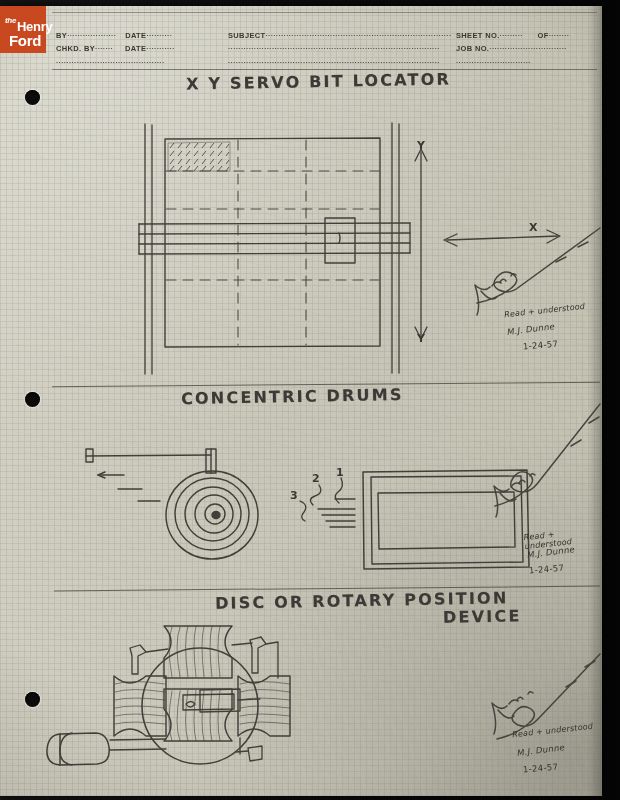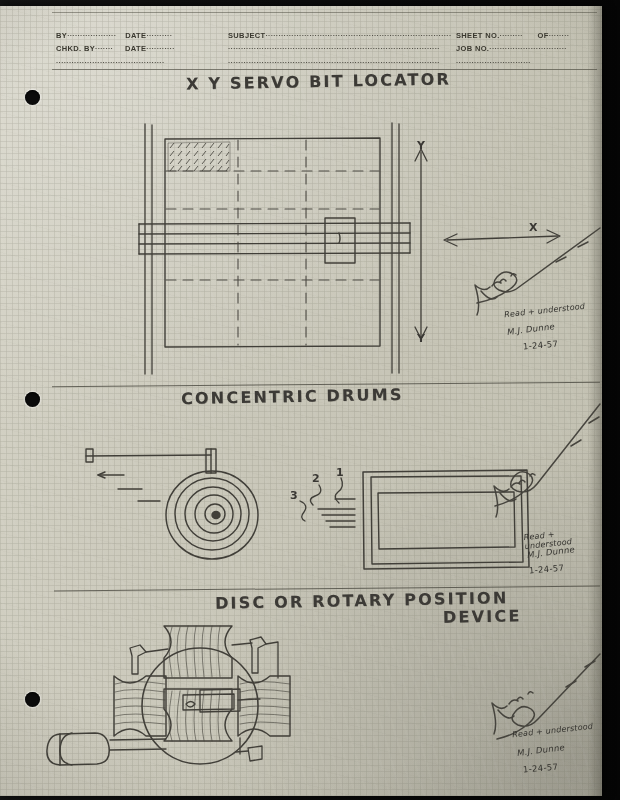--- a/index.html
+++ b/index.html
@@ -374,18 +374,23 @@
     </svg>
 
     <div class="hand hw-note" style="left:512px;top:720px;">Read + understood</div>
     <div class="hand hw-sig" style="left:517px;top:739px;">M.J. Dunne</div>
     <div class="hand hw-date" style="left:523px;top:757px;">1-24-57</div>
 
     <div class="vign"></div>
     <div class="edge-right"></div>
   </div>
 
+  <div class="logo">
+    <span class="l-the">the</span>
+    <span class="l-henry">Henry</span>
+    <span class="l-ford">Ford</span>
+  </div>
 
   <div class="hole" style="left:25px;top:90px;"></div>
   <div class="hole" style="left:25px;top:392px;"></div>
   <div class="hole" style="left:25px;top:692px;"></div>
 
 </div>
 
 </body></html>

